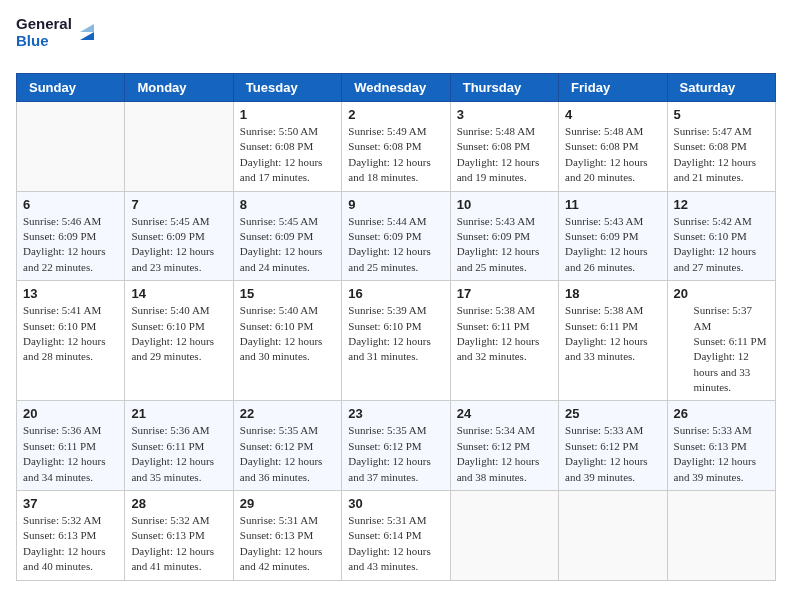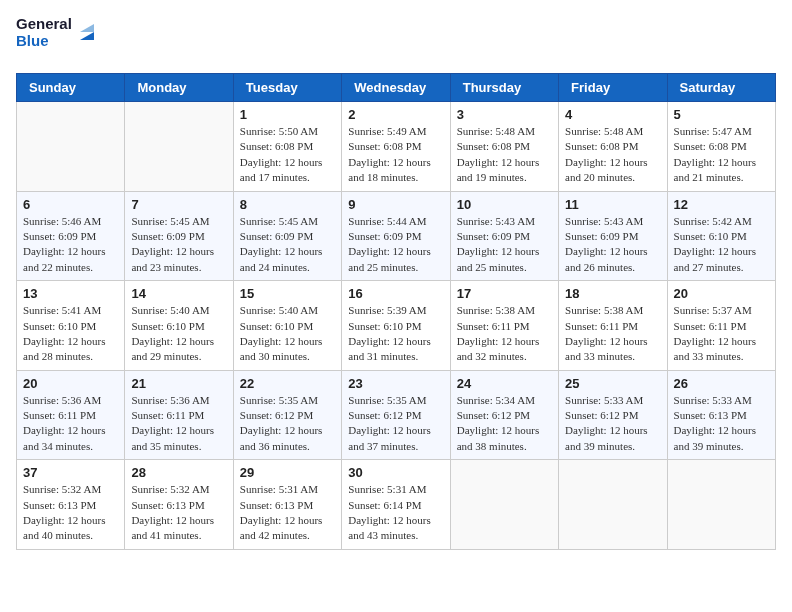--- a/index.html
+++ b/index.html
@@ -220,21 +220,21 @@
 Daylight: 12 hours and 32 minutes.</div>
         </td>
         <td>
           <div class="day-number">18</div>
           <div class="day-info" style="white-space: pre-line;">Sunrise: 5:38 AM
 Sunset: 6:11 PM
 Daylight: 12 hours and 33 minutes.</div>
         </td>
         <td>
           <div class="day-number">20</div>
-          <div class="day-info" style="white-space: pre-line;">Sunrise: 5:37 AM
+          <div class="day-info" style="white-space: pre-line; margin-left: 20px;">Sunrise: 5:37 AM
 Sunset: 6:11 PM
 Daylight: 12 hours and 33 minutes.</div>
         </td>
       </tr>
       <tr>
         <td>
           <div class="day-number">20</div>
           <div class="day-info" style="white-space: pre-line;">Sunrise: 5:36 AM
 Sunset: 6:11 PM
 Daylight: 12 hours and 34 minutes.</div>

